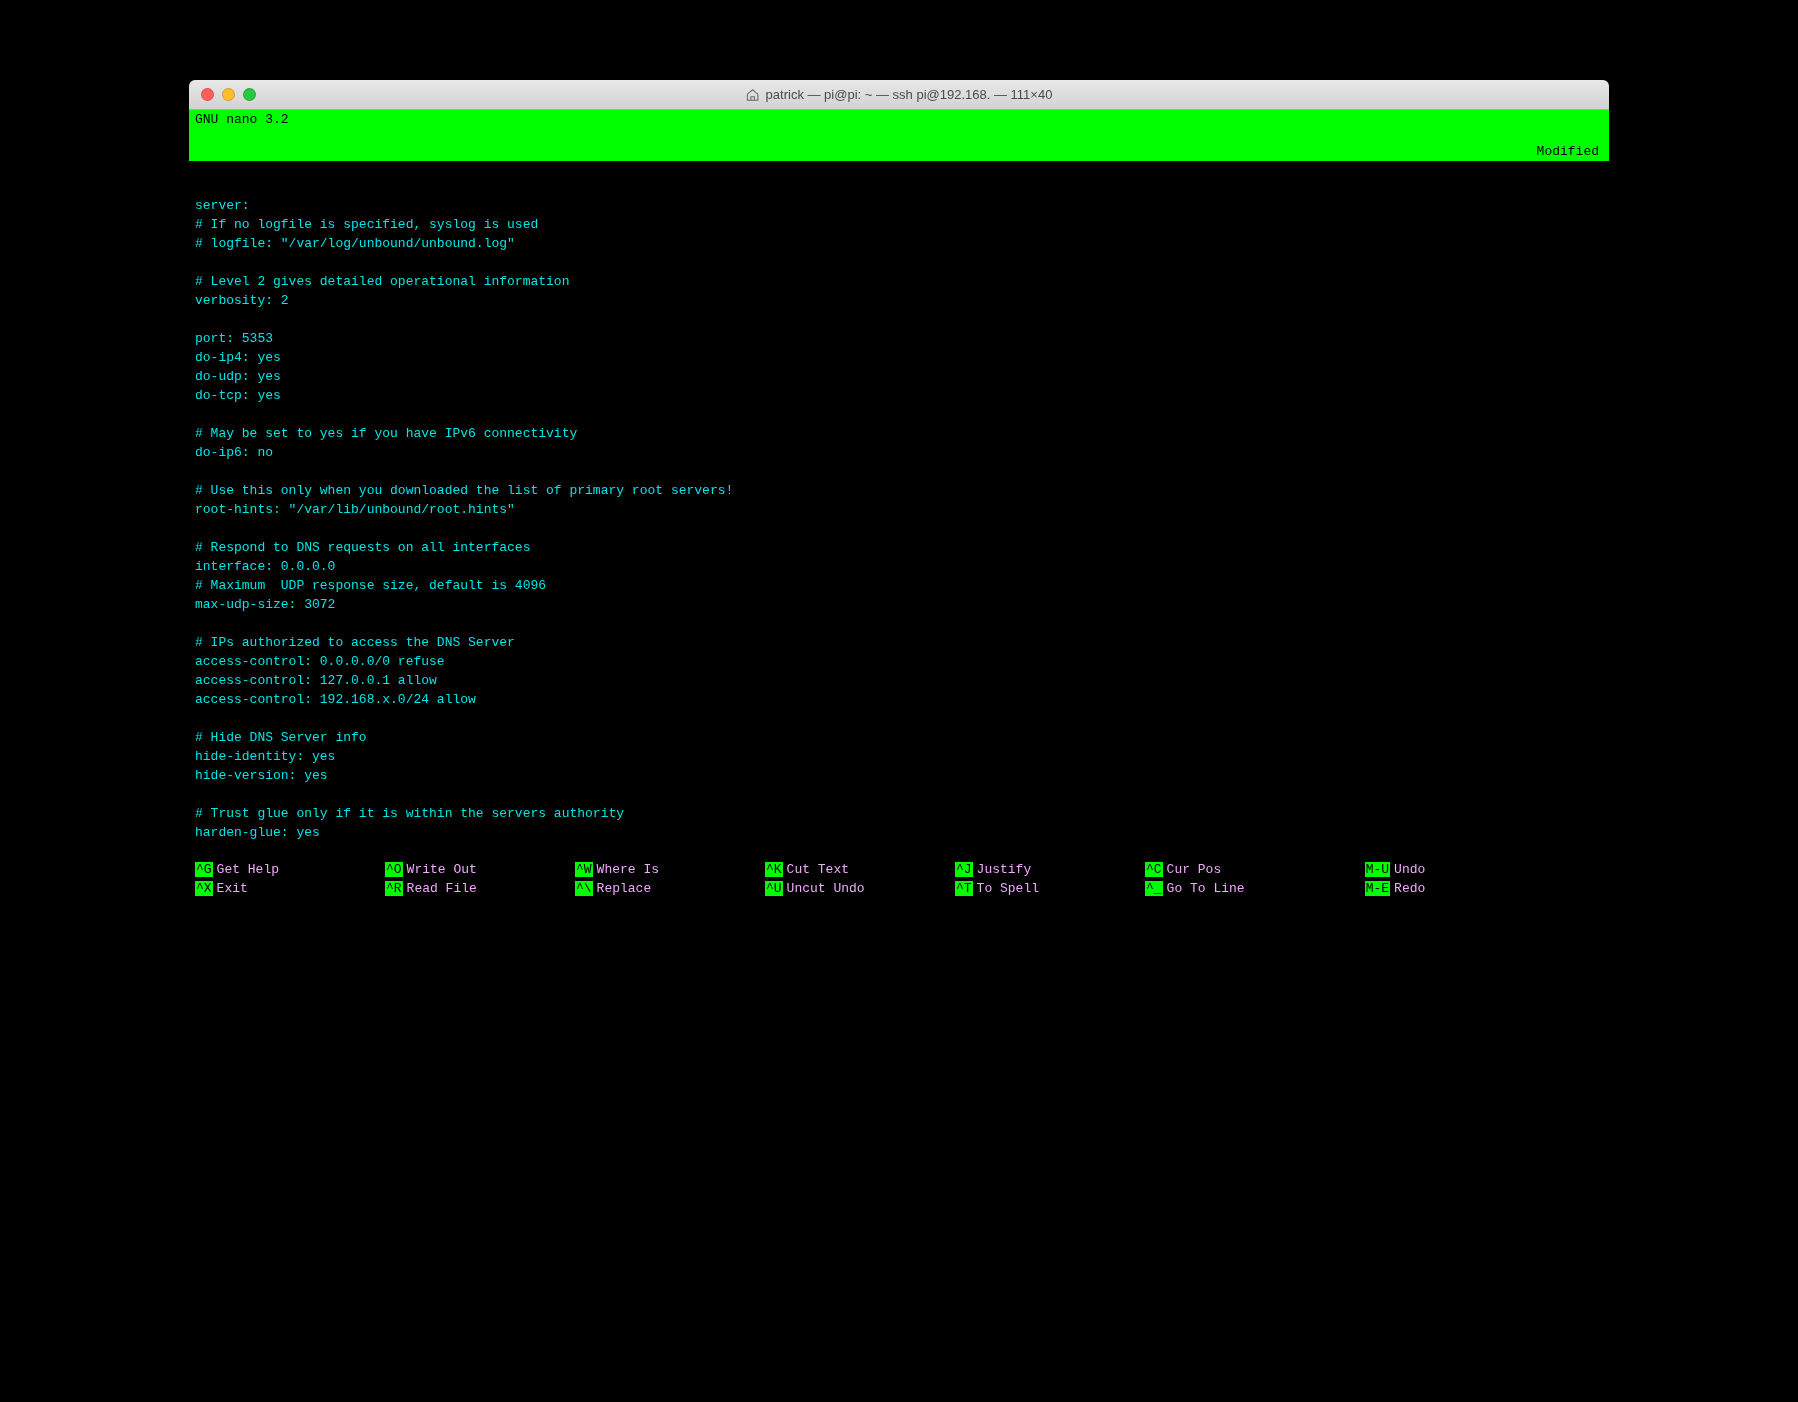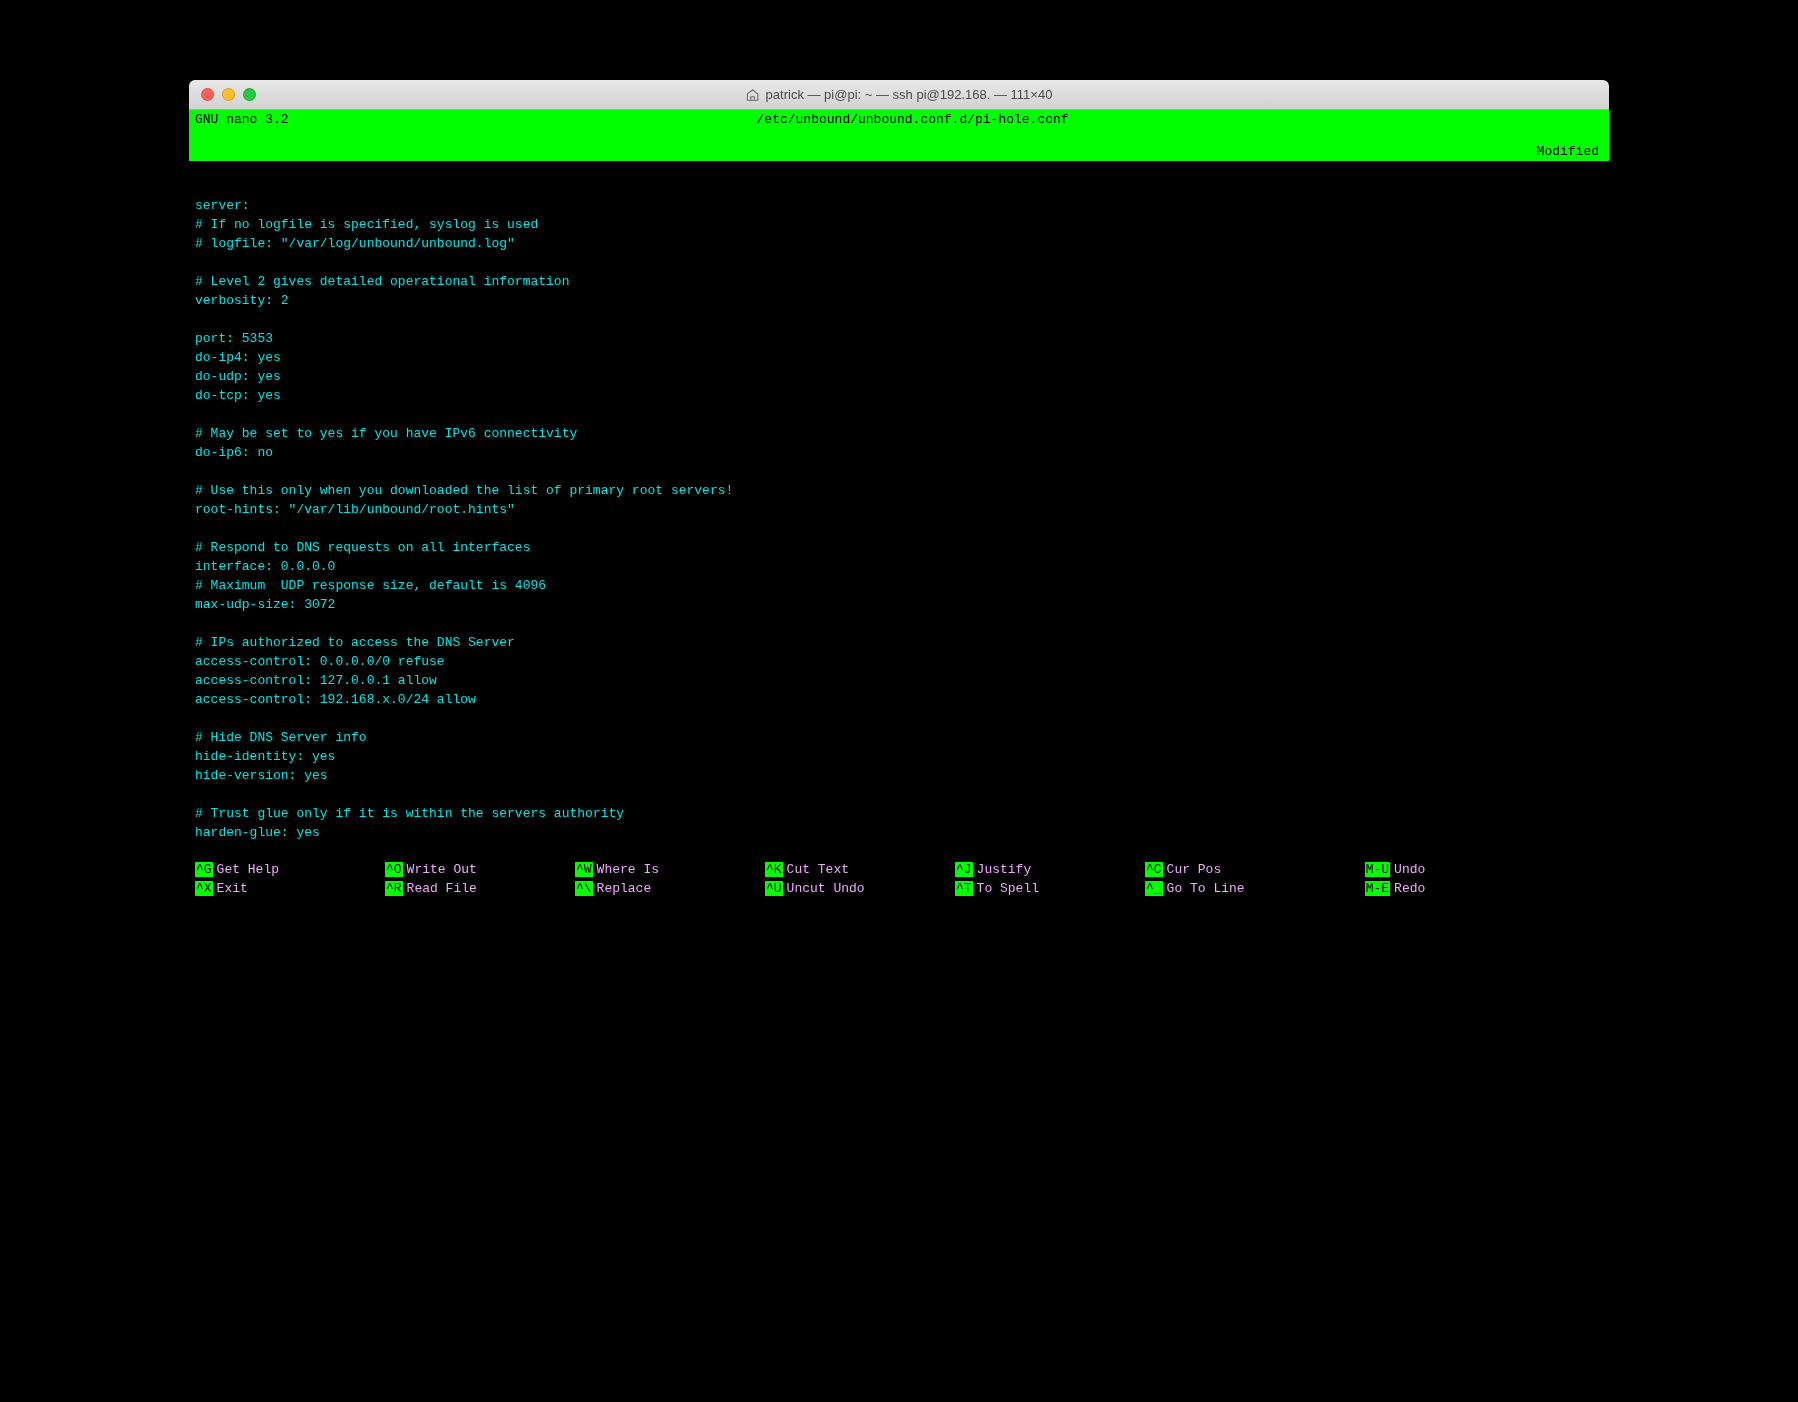--- a/index.html
+++ b/index.html
@@ -126,21 +126,20 @@
           <path d="M6 14 L6 10 L10 10 L10 14" fill="none" stroke="#6a6a6a" stroke-width="1.2"></path>
         </svg>
       </span>
       <span>patrick — pi@pi: ~ — ssh pi@192.168.      — 111×40</span>
     </div>
   </div>
 
   <div class="terminal">
     <div class="statusbar">
       <span class="statusbar-left">  GNU nano 3.2</span>
-      <span class="statusbar-center">/etc/unbound/unbound.conf.d/pi-hole.conf</span>
       <span class="statusbar-right">Modified </span>
     </div>
 
     <div class="content">
 server:
 # If no logfile is specified, syslog is used
 # logfile: "/var/log/unbound/unbound.log"
 
 # Level 2 gives detailed operational information
 verbosity: 2

